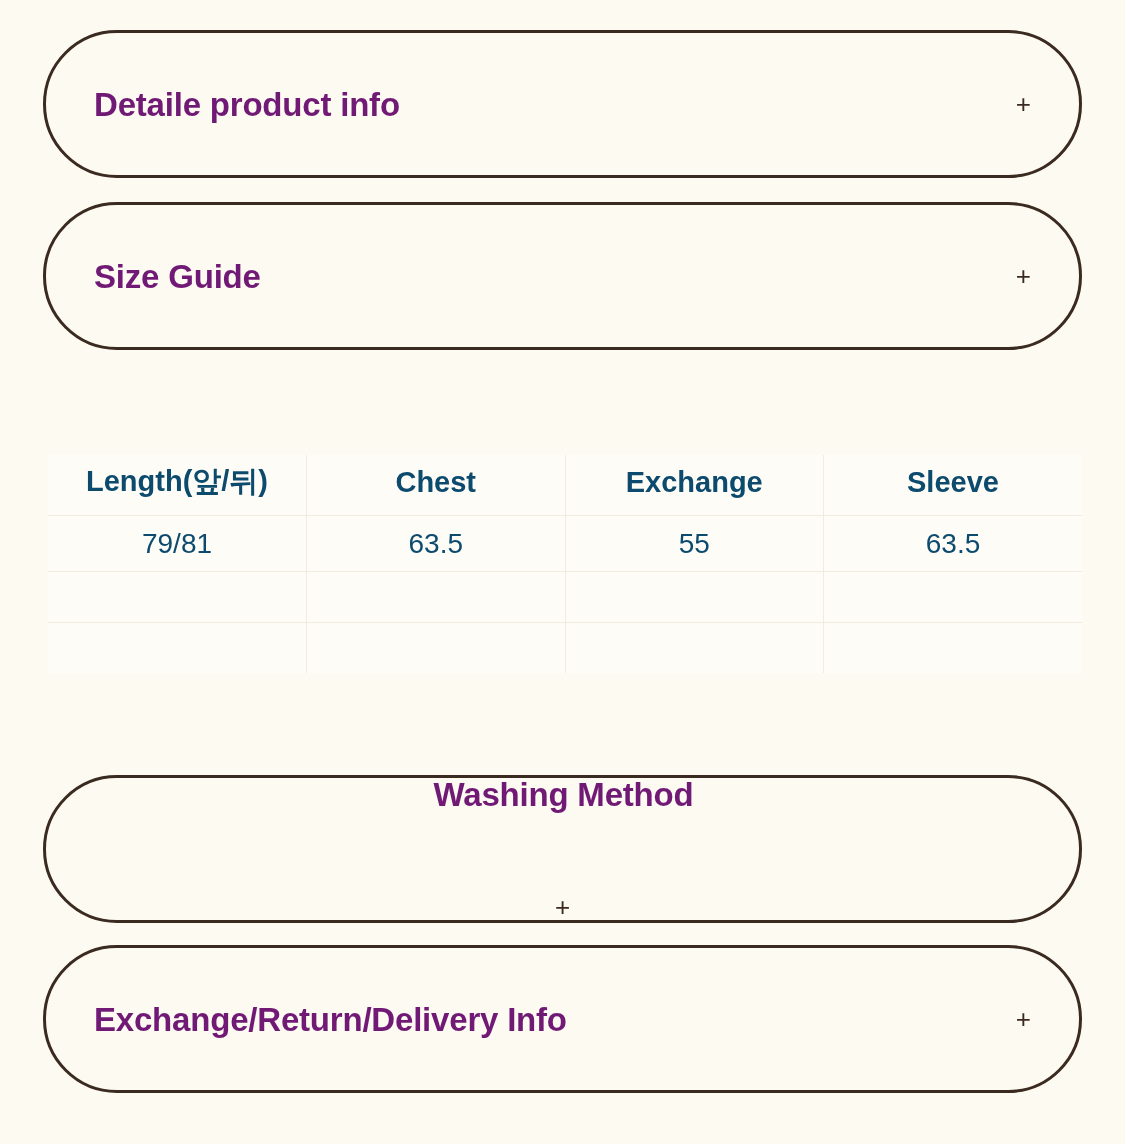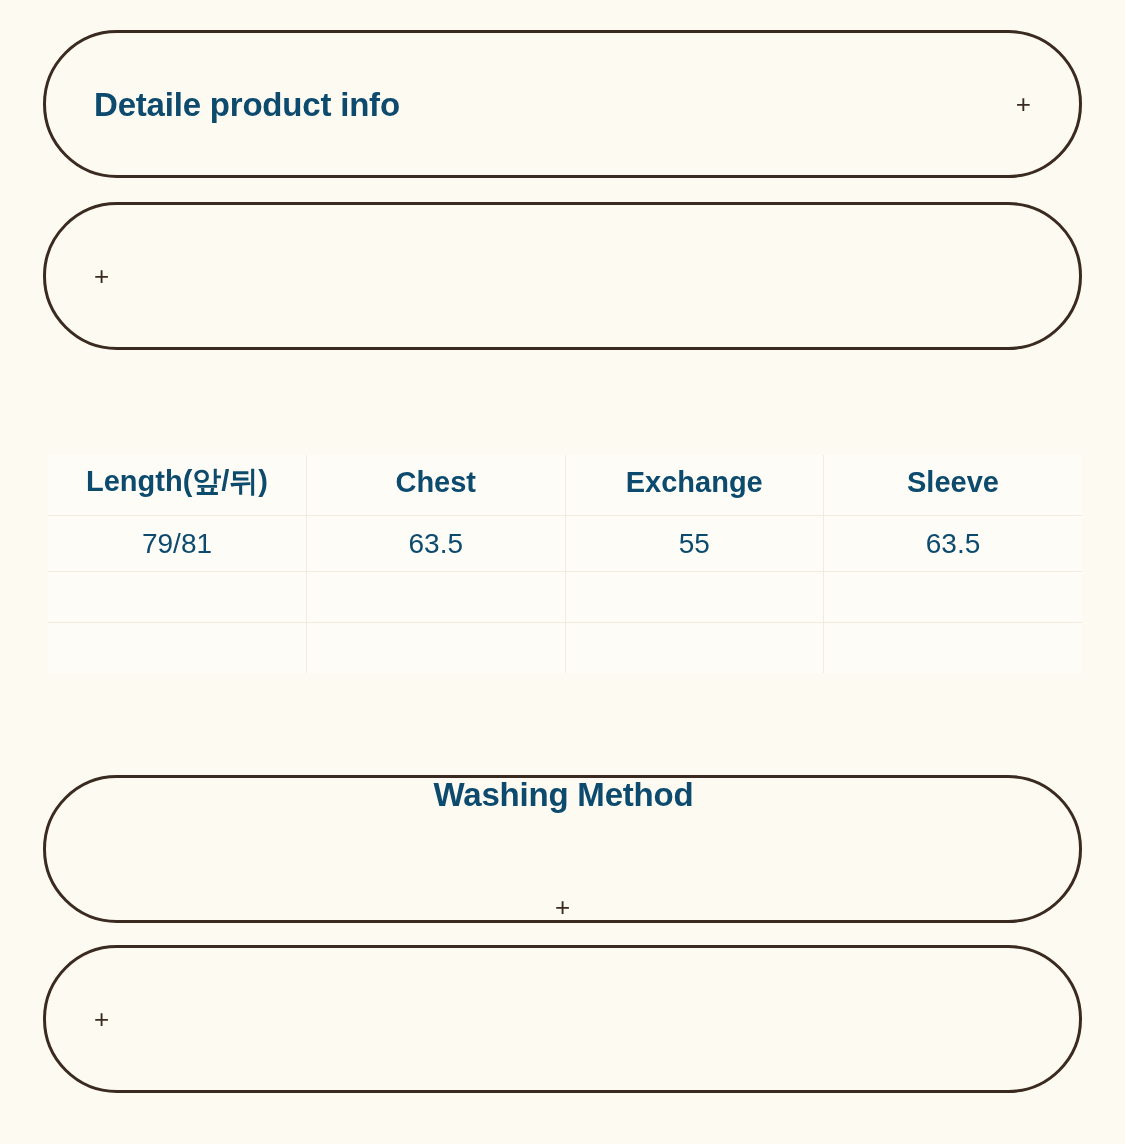--- a/index.html
+++ b/index.html
@@ -32,21 +32,21 @@
     background: #fdfaf2;
     display: flex;
     align-items: center;
     justify-content: space-between;
     padding: 0 46px 0 48px;
   }
   .accordion .acc-label {
     font-size: 33px;
     font-weight: bold;
     letter-spacing: -0.2px;
-    color: #0c4a6e;
+    color: #701a75;
     line-height: 1;
     text-align: center;
   }
   .accordion .acc-plus {
     font-size: 26px;
     font-weight: 400;
     color: #3a2a20;
     line-height: 1;
     padding-right: 2px;
   }
@@ -104,20 +104,21 @@
 <body>
 
 <div class="page">
 
   <div class="accordion" id="acc-detail">
     <span class="acc-label">Detaile product info</span>
     <span class="acc-plus">+</span>
   </div>
 
   <div class="accordion" id="acc-size">
+    <span class="acc-label">Size Guide</span>
     <span class="acc-plus">+</span>
   </div>
 
   <div class="size-table-wrap">
     <table class="size-table">
       <thead>
         <tr>
           <th>Length(앞/뒤)</th>
           <th>Chest</th>
           <th>Exchange</th>
@@ -146,16 +147,17 @@
       </tbody>
     </table>
   </div>
 
   <div class="accordion" id="acc-washing">
     <span class="acc-label">Washing Method</span>
     <span class="acc-plus">+</span>
   </div>
 
   <div class="accordion" id="acc-return">
+    <span class="acc-label">Exchange/Return/Delivery Info</span>
     <span class="acc-plus">+</span>
   </div>
 
 </div>
 
 </body></html>

